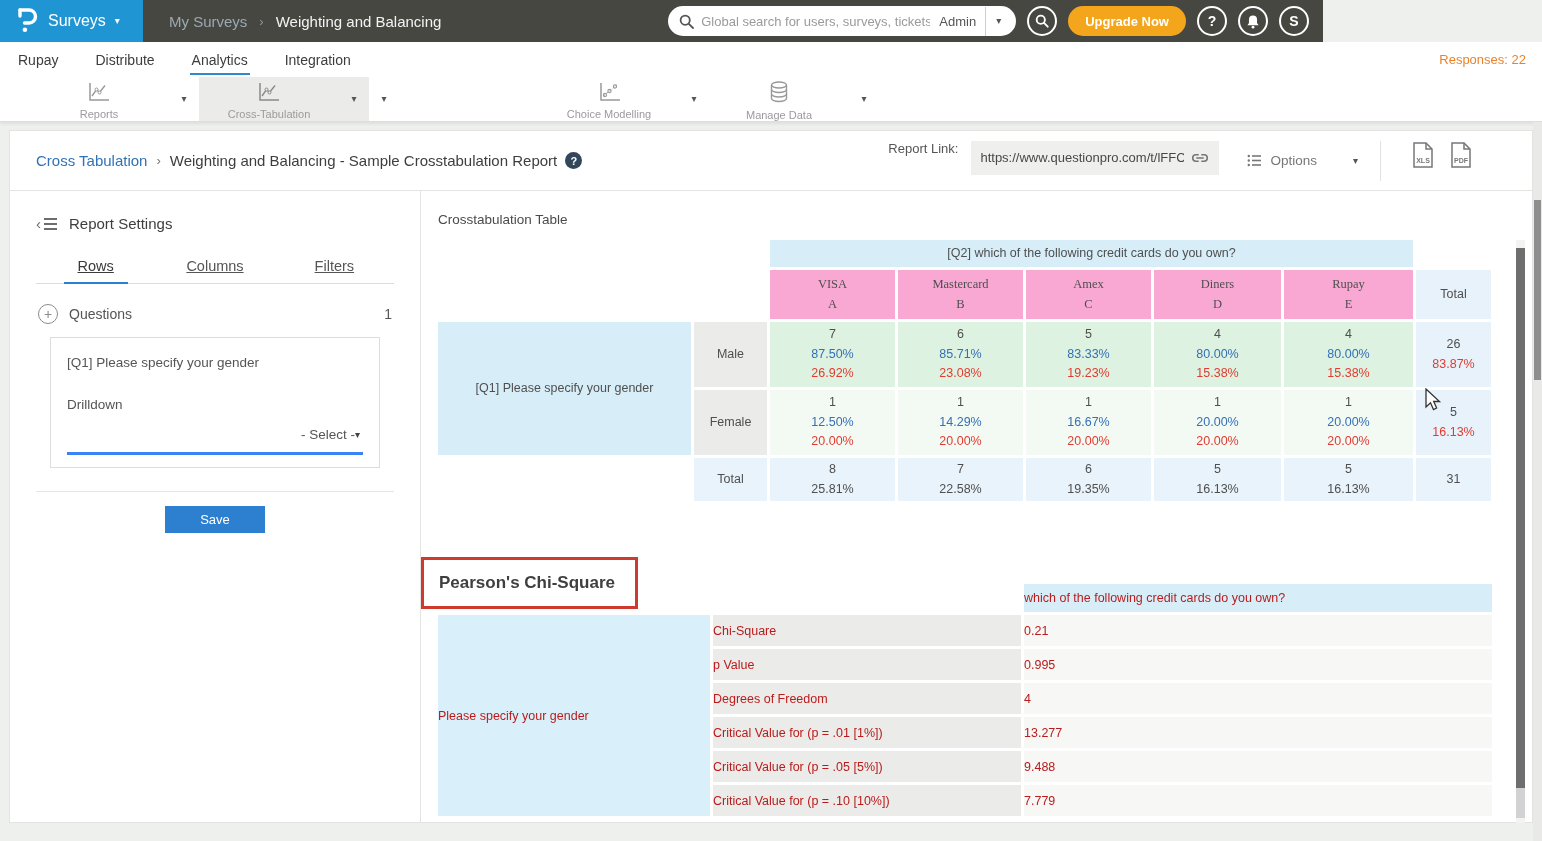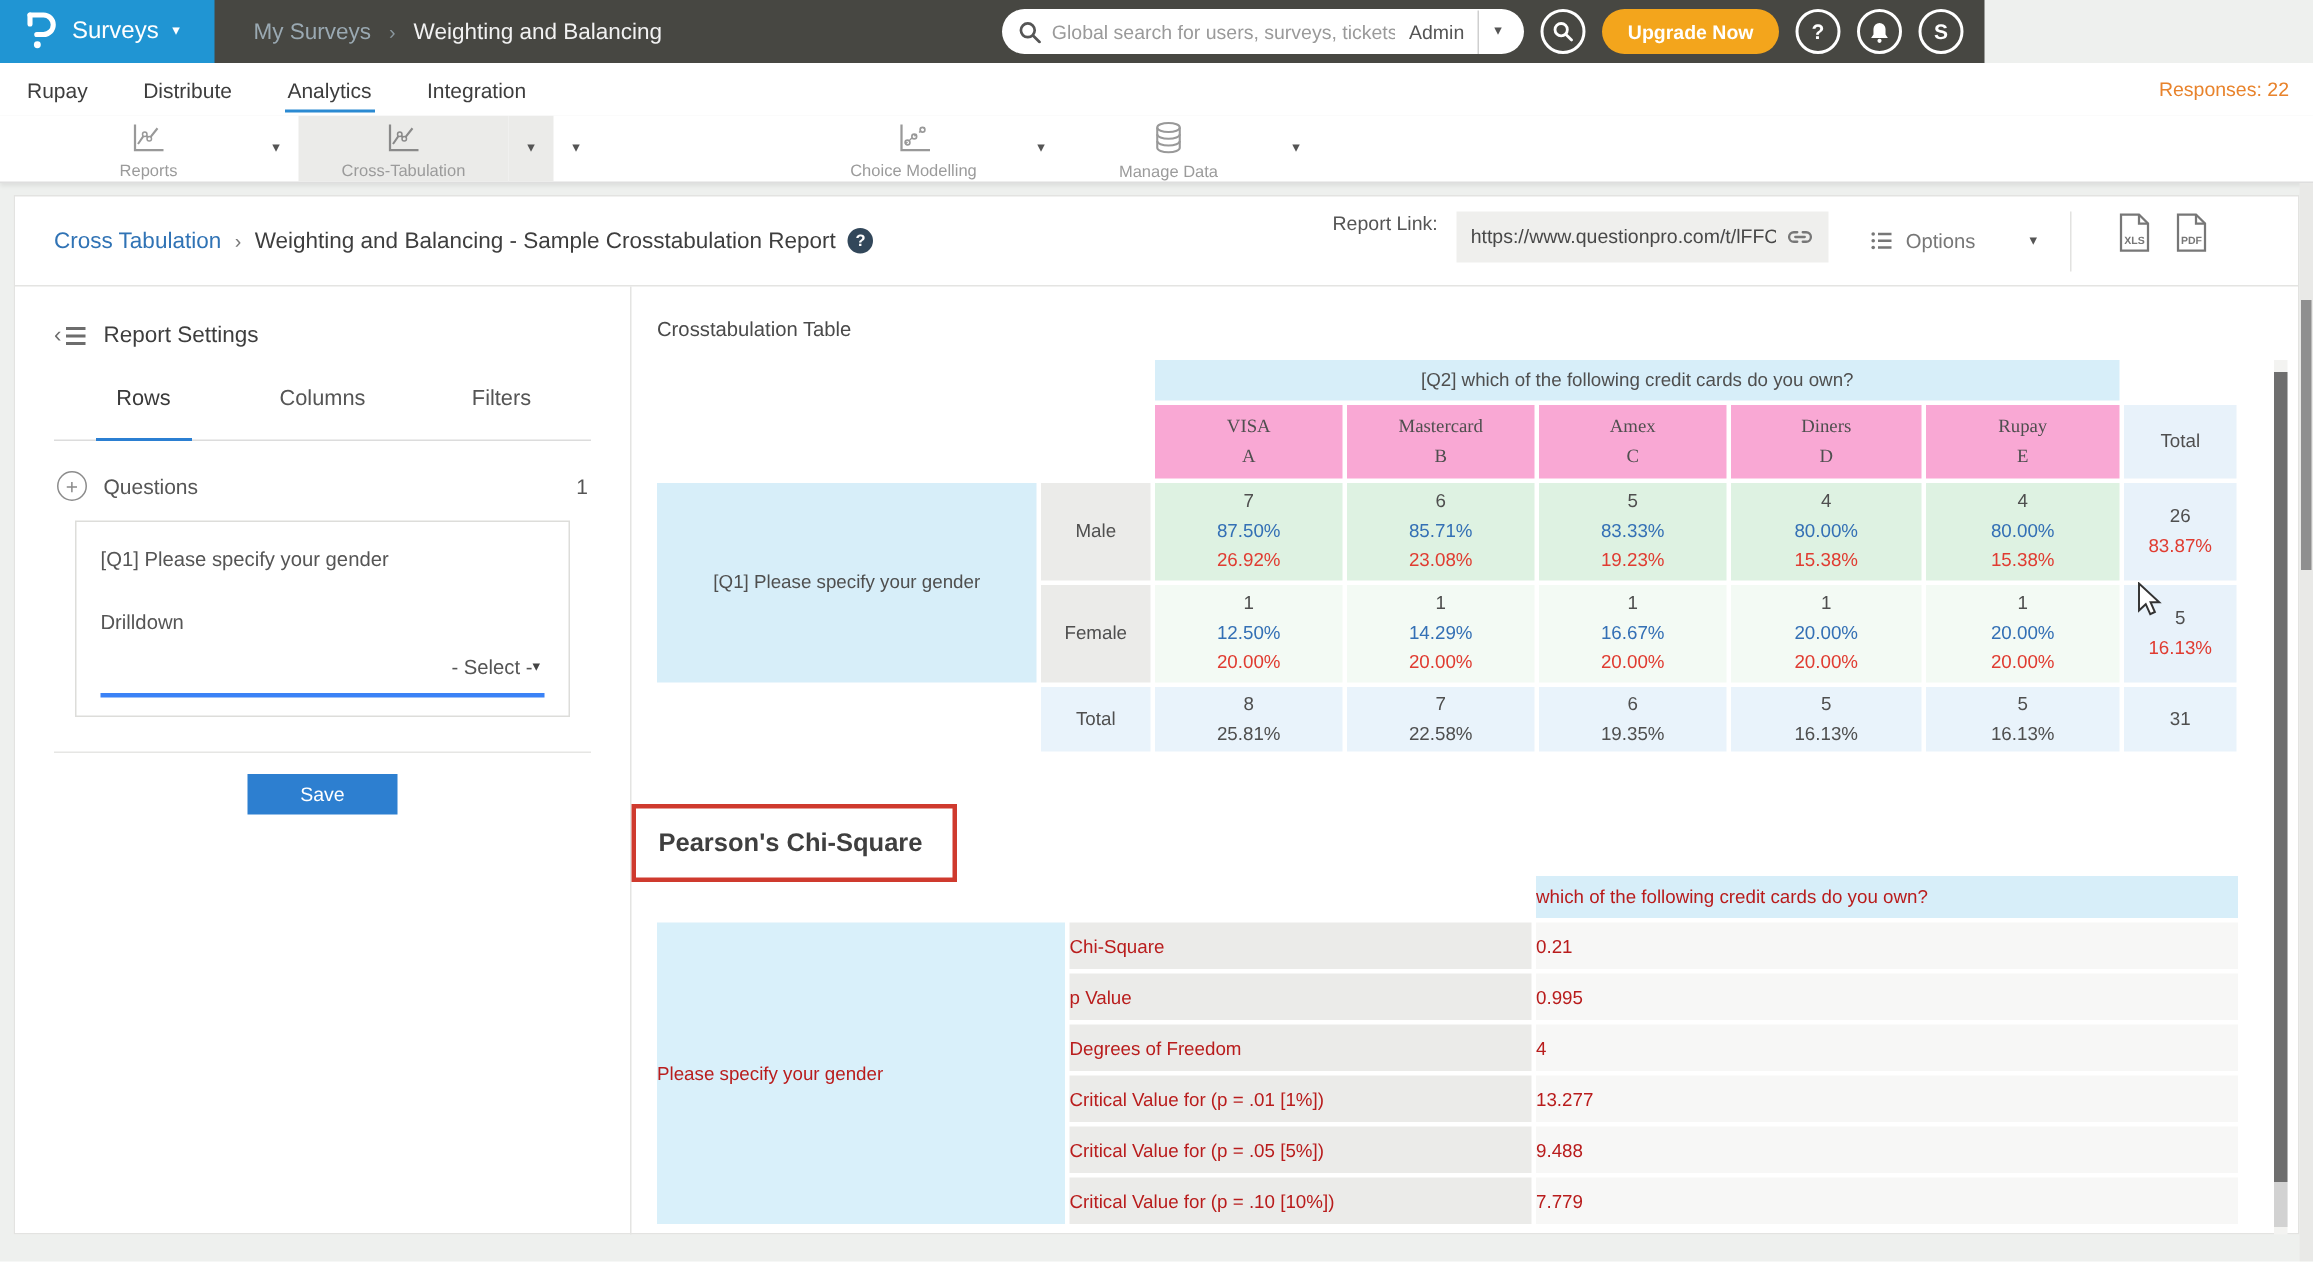--- a/index.html
+++ b/index.html
@@ -57,21 +57,21 @@
   
   .panel { position:absolute; top:60px; left:0; width:411px; height:632px; border-right:1px solid #e4e4e2; padding:24px 26px 0; }
   .panel-head { display:flex; align-items:center; gap:12px; }
   .collapse-ic { display:flex; align-items:center; gap:3px; color:#6d6d6d; cursor:pointer; }
   .collapse-ic .lt { font-size:15px; line-height:1; }
   .bars { display:flex; flex-direction:column; gap:3px; }
   .bars i { display:block; width:13px; height:2px; background:#6d6d6d; }
   .panel-title { font-size:15px; color:#3e3e3e; }
   .tabs { display:flex; margin-top:17px; border-bottom:1px solid #dcdcdc; }
   .tab { flex:1; text-align:center; font-size:14.5px; color:#555; cursor:pointer; }
-  .tab span { display:inline-block; padding:9px 14px 18px; border-bottom:2.5px solid transparent; margin-bottom:-1px; }
+  .tab span { display:inline-block; padding:9px 14px 8px; border-bottom:2.5px solid transparent; margin-bottom:-1px;text-decoration:underline; }
   .tab.active span { border-bottom:2.5px solid #2b7fd2; color:#3a3a3a; }
   .questions-row { display:flex; align-items:center; margin-top:20px; padding:0 2px; }
   .plus-circle { width:20px; height:20px; border:1.5px solid #8c8c8c; border-radius:50%; color:#8c8c8c; font-size:14px; display:flex; align-items:center; justify-content:center; cursor:pointer; margin-right:11px; }
   .questions-label { font-size:14px; color:#555; }
   .questions-count { margin-left:auto; font-size:14px; color:#555; }
   .q-box { margin:13px 14px 0; border:1px solid #ddddda; padding:17px 16px 12px; }
   .q-text { font-size:13.5px; color:#555; }
   .drill-label { font-size:13.5px; color:#555; margin-top:27px; }
   .select-row { margin-top:15px; display:flex; align-items:center; justify-content:flex-end; border-bottom:3px solid #3b82f6; padding:0 3px 10px 2px; cursor:pointer; }
   .select-value { font-size:13.5px; color:#555; }
@@ -89,21 +89,21 @@
   .hdr-gray { background:#f9a8d4; color:#555; height:49px;font-family:Liberation Serif, serif; }
   .lbl-gray { background:#ebebe9; color:#555; }
   .rowq { background:#d7eef9; color:#4a4a4a; font-size:13px; }
   .g1 { background:#def2e2; }
   .g2 { background:#f3faf4; }
   .tc { background:#e8f2fa; }
   .tr-blue { background:#e9f3fb; height:43px; }
   .h-male, .h-female { height:65px; }
   .n { display:block; } .rp { display:block; color:#3470b5; } .cp { display:block; color:#e03c31; }
   
-  .chi-title-box { position:absolute; left:411px; top:405px; width:217px; height:52px; border:3px solid #cf3a2e; display:flex; align-items:center; padding-left:15px; background:#fff; }
+  .chi-title-box { position:absolute; left:411px; top:426px; width:217px; height:52px; border:3px solid #cf3a2e; display:flex; align-items:center; padding-left:15px; background:#fff; }
   .chi-title { font-size:17px; font-weight:bold; color:#3f3f3f; }
   .chi { position:absolute; left:425px; top:450px; }
   .chi td { vertical-align:middle; font-size:12.5px; color:#b91c1c; }
   .x-q { width:272px; } .x-l { width:308px; } .x-v { width:468px; }
   .chi .hdr-blue { height:28px; }
   .chi-lbl { background:#ebebe9; color:#4f4f4f; height:31px; }
   .chi-val { background:#f7f7f6; }
   .chi-rowq { background:#d9f0fa; color:#4a4a4a; font-size:13px; }
   
   .sb-inner { position:absolute; left:1516px; top:240px; width:9px; height:583px; background:#f3f3f1; z-index:6; }

